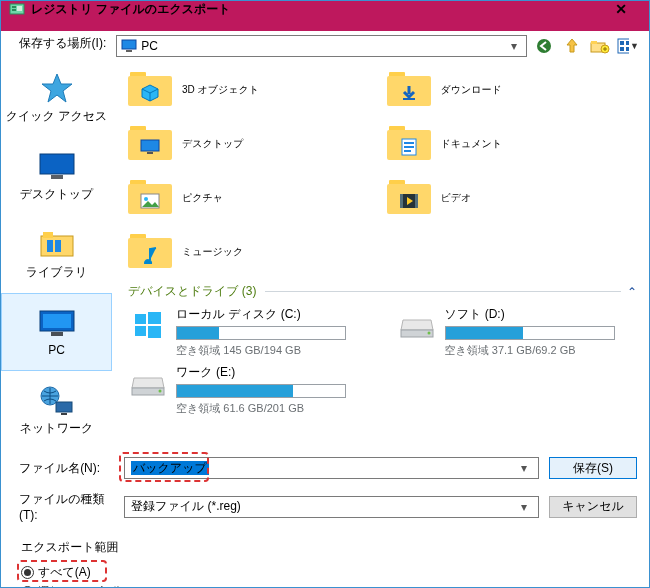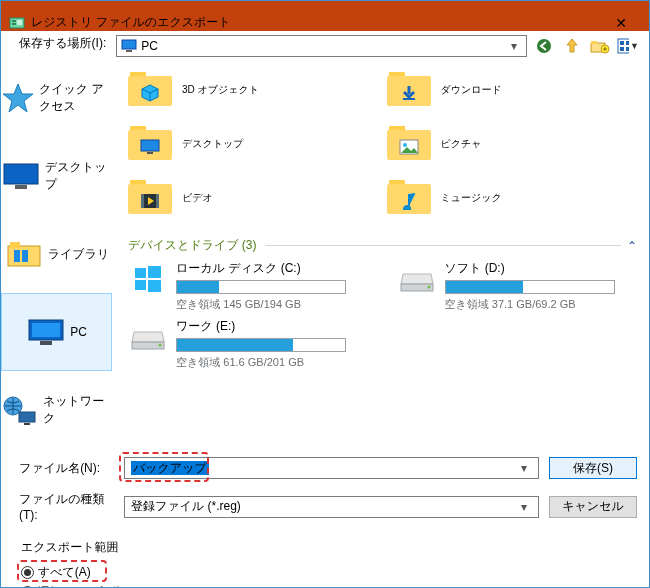--- a/index.html
+++ b/index.html
@@ -1,30 +1,30 @@
 <!DOCTYPE html>
 <html><head>
 <meta charset="utf-8">
 <style>
   * { box-sizing: border-box; font-family: "Yu Gothic UI", "Meiryo", sans-serif; }
   body { margin: 0; background: #fff; width: 650px; height: 588px; border: 1px solid #3a91d0; overflow: hidden; font-size: 12px; color: #000; }
-  .titlebar { height: 30px; display: flex; align-items: flex-end; padding: 0 8px; background: #c2410c; }
+  .titlebar { height: 30px; display: flex; align-items: flex-start; padding: 0 8px; background: #be185d; font-weight: bold; }
   .titlebar-icon { width: 16px; height: 16px; margin-right: 6px; display:flex; align-items:center; justify-content:center; }
   .titlebar-title { flex: 1; font-size: 12px; }
   .close-x { width: 40px; text-align: center; font-size: 14px; cursor: default; }
   .toprow { height: 28px; display: flex; align-items: flex-start; padding: 4px 10px 6px 18px; gap: 6px; }
   .toprow-label { white-space: nowrap; margin-right:4px;}
   .location-combo { flex: 1; height: 22px; border: 1px solid #7a7a7a; display: flex; align-items: center; padding: 0 4px; background: #fff; }
   .location-combo .mini-pc { width:16px; height:14px; margin-right:4px; display:flex; align-items:center; justify-content:center; }
   .location-combo .text { flex:1; }
   .location-combo .dd { width:16px; text-align:center; color:#555; }
   .toolbtn { width: 22px; height: 22px; display:flex; align-items:center; justify-content:center; }
   .body { display:flex; height: 390px; }
   .places { width: 111px; background:#fff; }
-  .place { height: 78px; display:flex; flex-direction:row; align-items:center; justify-content:center; gap:4px; }
+  .place { height: 78px; display:flex; flex-direction:column; align-items:center; justify-content:center; gap:4px; }
   .place.selected { background:#e5f3ff; border:1px solid #99d1ff; }
   .place-icon { width:40px; height:32px; display:flex; align-items:center; justify-content:center; }
   .place-label { font-size:12px; }
   .main { flex:1; padding: 8px 4px 0 16px; overflow:hidden; }
   .folders-grid { display:grid; grid-template-columns: 1fr 1fr; row-gap: 8px; }
   .folder-item { display:flex; align-items:center; gap:10px; height:46px; }
   .folder-icon { width:44px; height:40px; position:relative; }
   .folder-shape { position:absolute; left:0; top:6px; width:44px; height:30px; background:#ffd76a; border-radius:2px; }
   .folder-tab { position:absolute; left:2px; top:2px; width:16px; height:8px; background:#ffcf4a; border-radius:1px; }
   .overlay { position:absolute; left:12px; top:14px; width:20px; height:18px; display:flex; align-items:center; justify-content:center; }
@@ -209,20 +209,35 @@
             <div class="folder-shape"></div>
           <div class="overlay">
               <svg width="20" height="16">
                 <rect x="1" y="1" width="18" height="11" fill="#1e88e5" stroke="#0d47a1"></rect>
                 <rect x="7" y="13" width="6" height="2" fill="#555"></rect>
               </svg>
             </div>
         </div>
         <span class="folder-label">デスクトップ</span>
       </div>
+      <div class="folder-item">
+        <div class="folder-icon">
+          <div class="folder-tab"></div>
+            <div class="folder-shape"></div>
+          <div class="overlay">
+              <svg width="16" height="18">
+                <rect x="1" y="1" width="14" height="16" fill="#fff" stroke="#1e88e5"></rect>
+                <rect x="3" y="4" width="10" height="2" fill="#1e88e5"></rect>
+                <rect x="3" y="8" width="10" height="2" fill="#1e88e5"></rect>
+                <rect x="3" y="12" width="7" height="2" fill="#1e88e5"></rect>
+              </svg>
+            </div>
+        </div>
+        <span class="folder-label">ドキュメント</span>
+      </div>
 
       <div class="folder-item">
         <div class="folder-icon">
           <div class="folder-tab"></div>
             <div class="folder-shape"></div>
           <div class="overlay">
               <svg width="20" height="16">
                 <rect x="1" y="1" width="18" height="14" fill="#fff" stroke="#888"></rect>
                 <circle cx="6" cy="6" r="2" fill="#29b6f6"></circle>
                 <path d="M2 14 L8 8 L12 12 L15 9 L19 14 Z" fill="#43a047"></path>

